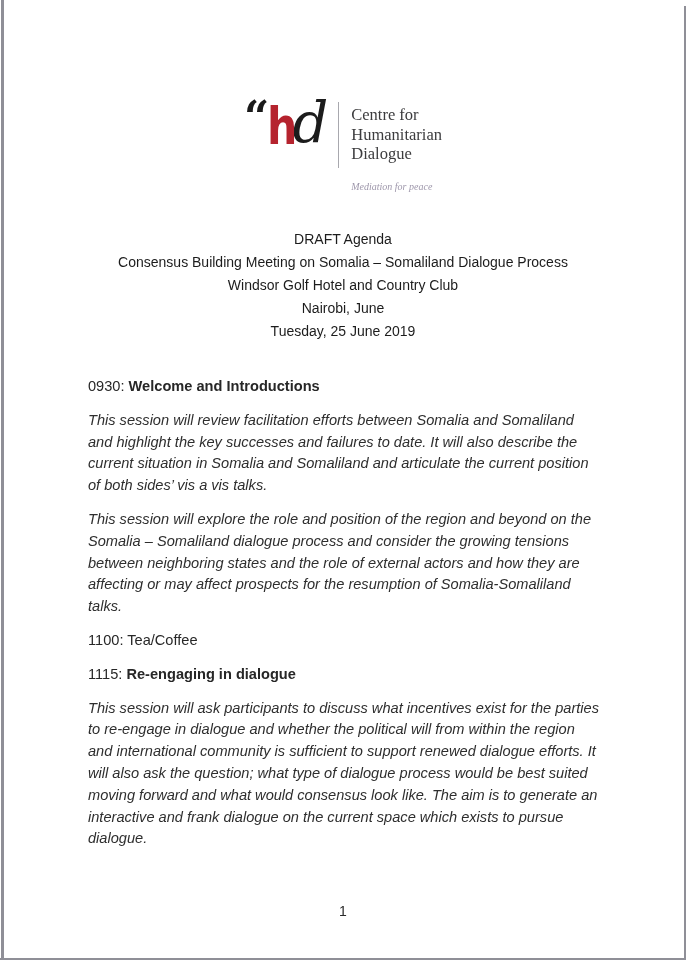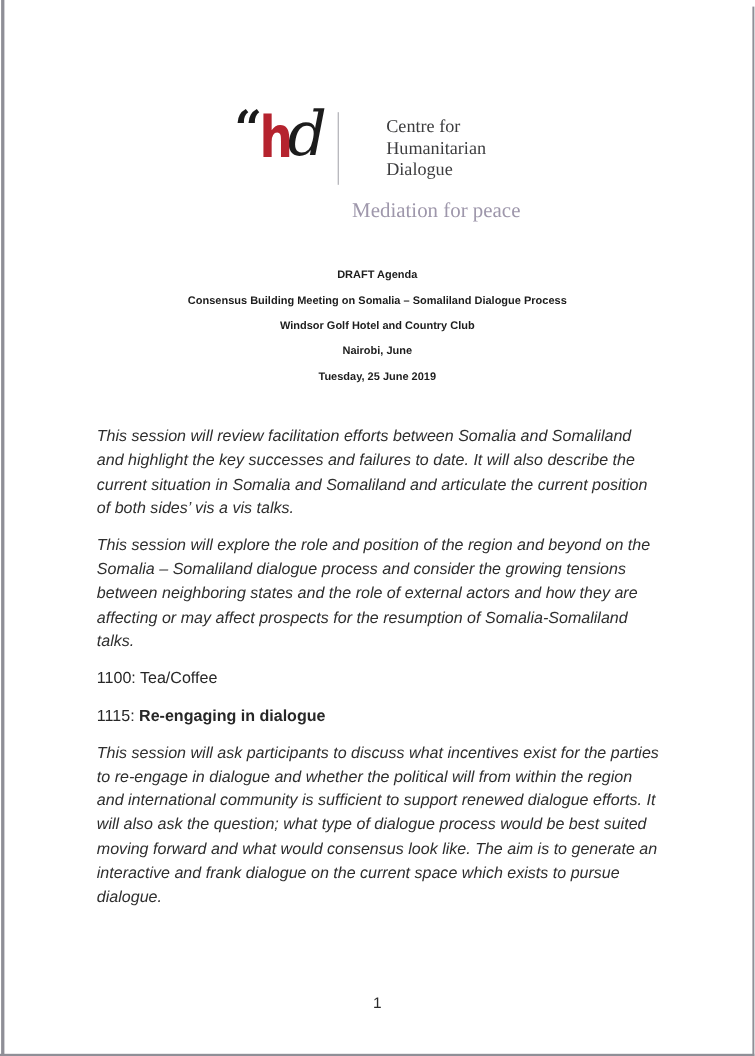--- a/index.html
+++ b/index.html
@@ -55,37 +55,37 @@
     width: 1px; height: 66px;
     background: #a8a8ae;
     margin: 2px 12px 0 10px;
   }
   .logo-org {
     font-family: "Liberation Serif", serif;
     font-size: 16.5px; line-height: 19.5px;
     color: #3c3c3e;
     padding-top: 5px;
     white-space: nowrap;
-    margin-left: 31px;
   }
   .logo-tagline {
     grid-column: 3;
     font-family: "Liberation Serif", serif;
-    font-size: 19px;
+    font-style: italic;
+    font-size: 10px;
     color: #9e97ab;
     margin-top: 13px;
     white-space: nowrap;
   }
 
   
   .title-block {
     margin-top: 36px;
     text-align: center;
-    font-weight: bold;
-    font-size: 10px; line-height: 23px;
+    font-weight: normal;
+    font-size: 14px; line-height: 23px;
     color: #1c1c1c;
   }
 
   
   .agenda {
     margin: 33px 84px 0 88px;
     font-size: 14.6px;
     line-height: 21.8px;
   }
   .agenda-line { margin-bottom: 12px; color: #272727; }
@@ -132,20 +132,21 @@
   <div>DRAFT Agenda</div>
   <div>Consensus Building Meeting on Somalia – Somaliland Dialogue Process</div>
   <div>Windsor Golf Hotel and Country Club</div>
   <div>Nairobi, June</div>
   <div>Tuesday, 25 June 2019</div>
 </div>
 
 <div class="agenda">
 
 
+  <p class="agenda-line"><span>0930:</span> <span class="t-bold">Welcome and Introductions</span></p>
 
   <p class="session-desc">This session will review facilitation efforts between Somalia and Somaliland and highlight the key successes and failures to date. It will also describe the current situation in Somalia and Somaliland and articulate the current position of both sides’ vis a vis talks.</p>
 
   <p class="session-desc">This session will explore the role and position of the region and beyond on the Somalia – Somaliland dialogue process and consider the growing tensions between neighboring states and the role of external actors and how they are affecting or may affect prospects for the resumption of Somalia-Somaliland talks.</p>
 
   <p class="agenda-line"><span>1100:</span> <span>Tea/Coffee</span></p>
 
   <p class="agenda-line"><span>1115:</span> <span class="t-bold">Re-engaging in dialogue</span></p>
   <p class="session-desc">This session will ask participants to discuss what incentives exist for the parties to re-engage in dialogue and whether the political will from within the region and international community is sufficient to support renewed dialogue efforts. It will also ask the question; what type of dialogue process would be best suited moving forward and what would consensus look like. The aim is to generate an interactive and frank dialogue on the current space which exists to pursue dialogue.</p>
 

